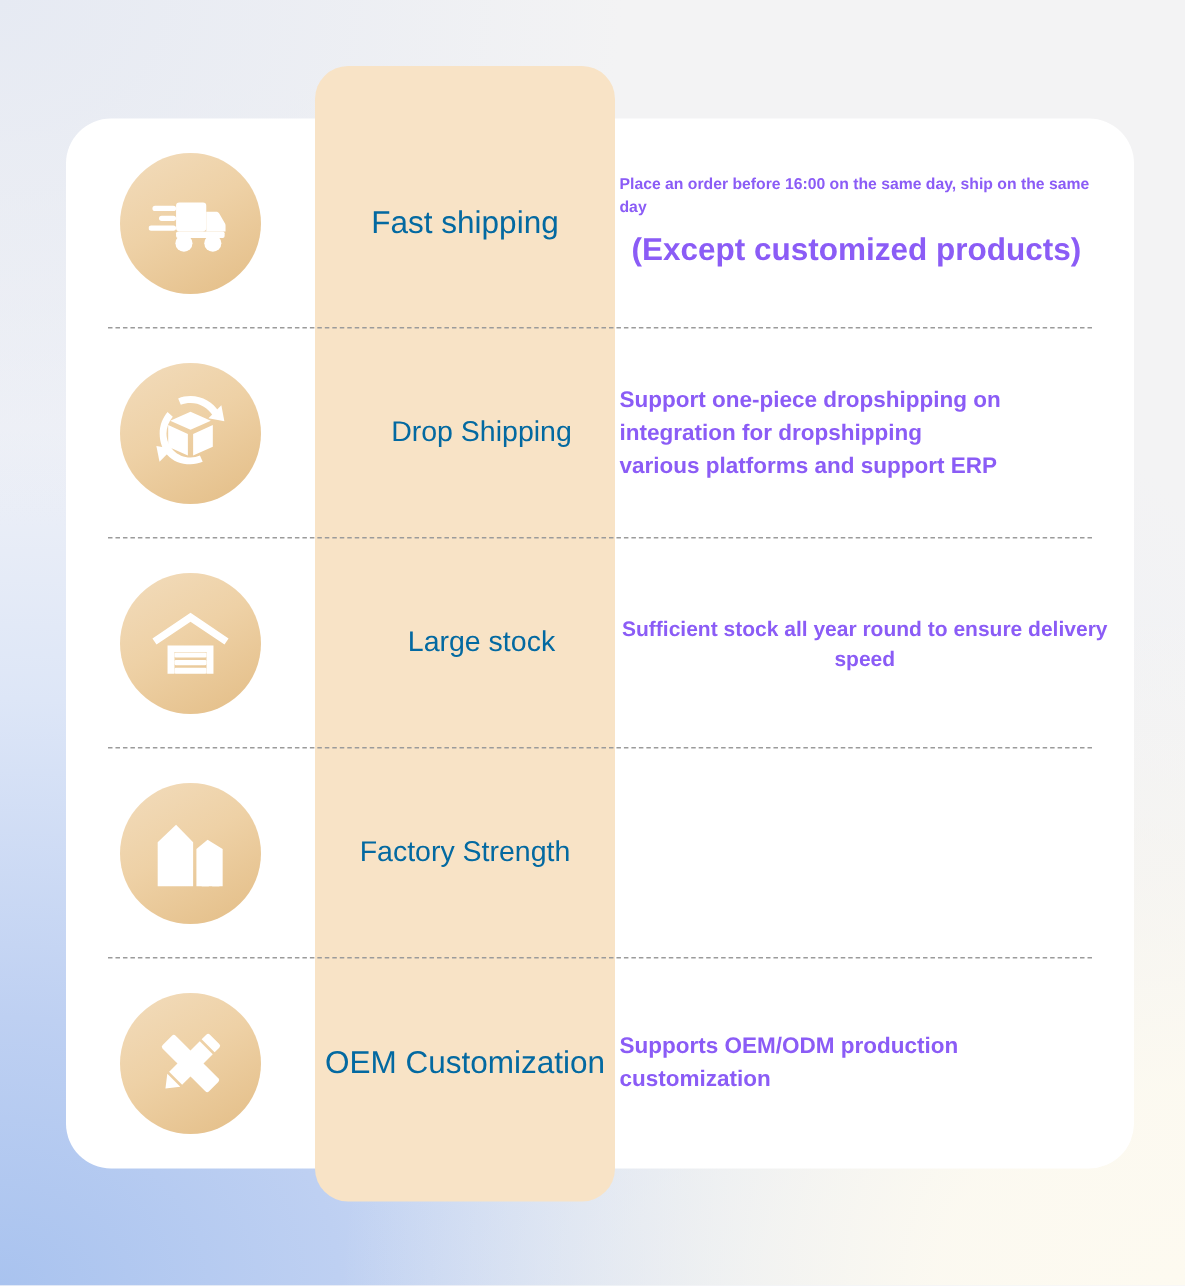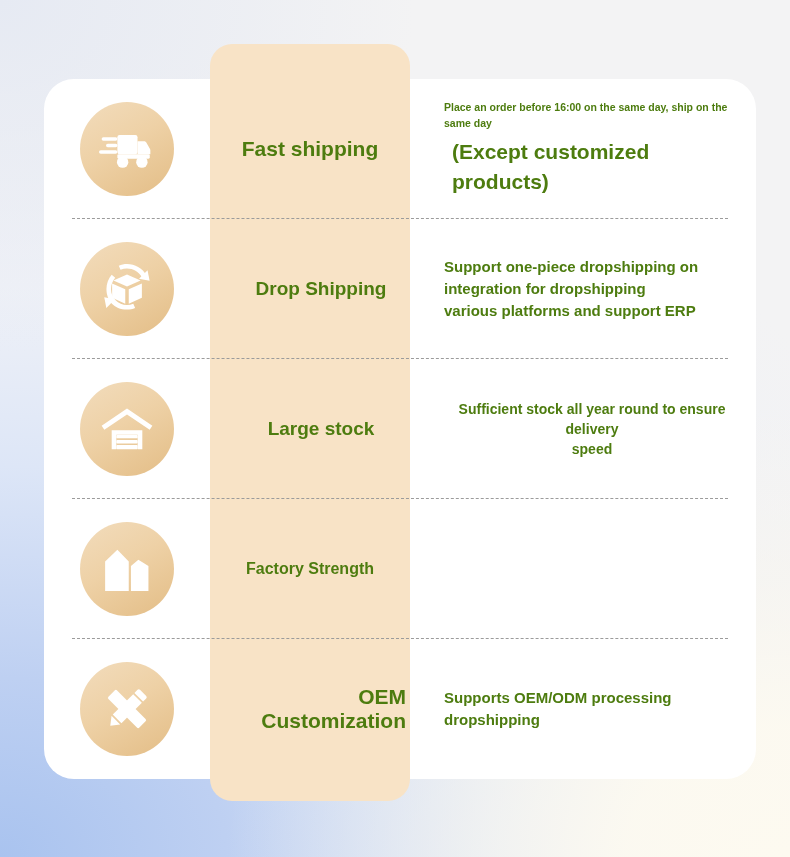--- a/index.html
+++ b/index.html
@@ -107,35 +107,35 @@
   }
   .icon-circle svg * { fill: #ffffff; }
 
   
   .title-cell {
     flex: 0 0 200px;
     width: 200px;
     display: flex;
     align-items: center;
     justify-content: center;
-    text-align: right;
-    color: #4d7c0f;
-    font-weight: bold;
+    text-align: center;
+    color: #0369a1;
+    font-weight: normal;
     padding: 0 4px;
   }
   .title-cell.sz-lg   { font-size: 21px; }
   .title-cell.sz-md   { font-size: 19px; padding-left: 26px; }
-  .title-cell.sz-sm   { font-size: 16px; }
+  .title-cell.sz-sm   { font-size: 19px; }
 
   
   .desc-cell {
     flex: 1 1 auto;
-    padding-left: 34px;
+    padding-left: 3px;
     padding-right: 16px;
-    color: #4d7c0f;
+    color: #8b5cf6;
     font-weight: bold;
   }
   .desc-line {
     line-height: 1.45;
   }
   .desc-cell.sz-xs .desc-line { font-size: 10.5px; }
   .desc-cell.sz-xs .desc-line.second { font-size: 21px; padding-left: 8px; padding-top: 6px; }
   .desc-cell.sz-sm .desc-line { font-size: 15px; }
   .desc-cell.sz-md .desc-line { font-size: 14px; text-align: center; }
 </style>
@@ -256,16 +256,16 @@
       <rect x="27" y="26" width="7" height="2.4" fill="#e8c694"></rect>
       <rect x="27" y="36" width="7" height="2.4" fill="#e8c694"></rect>
       <rect x="27" y="42" width="9" height="2.4" fill="#e8c694"></rect>
       <rect x="27" y="48" width="7" height="2.4" fill="#e8c694"></rect>
     </g>
   </svg>
         </div>
       </div>
       <div class="title-cell sz-lg">OEM Customization</div>
       <div class="desc-cell sz-sm">
-        <div class="desc-line">Supports OEM/ODM processing dropshipping</div>
+        <div class="desc-line">Supports OEM/ODM production customization</div>
       </div>
     </div>
   </div>
 
 </body></html>

